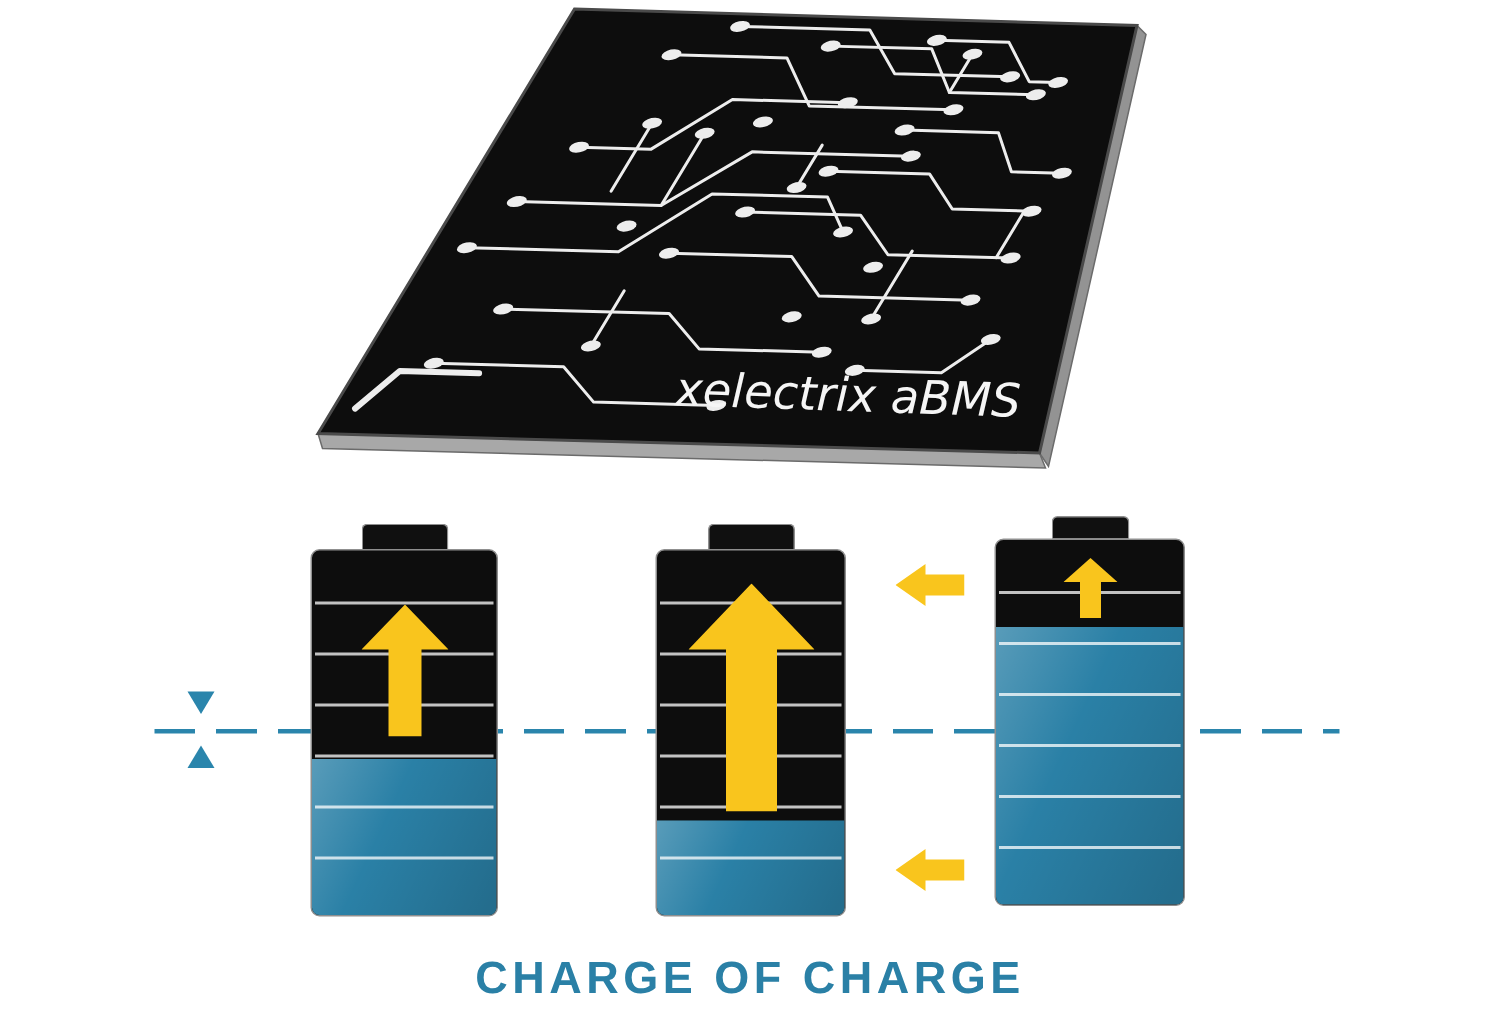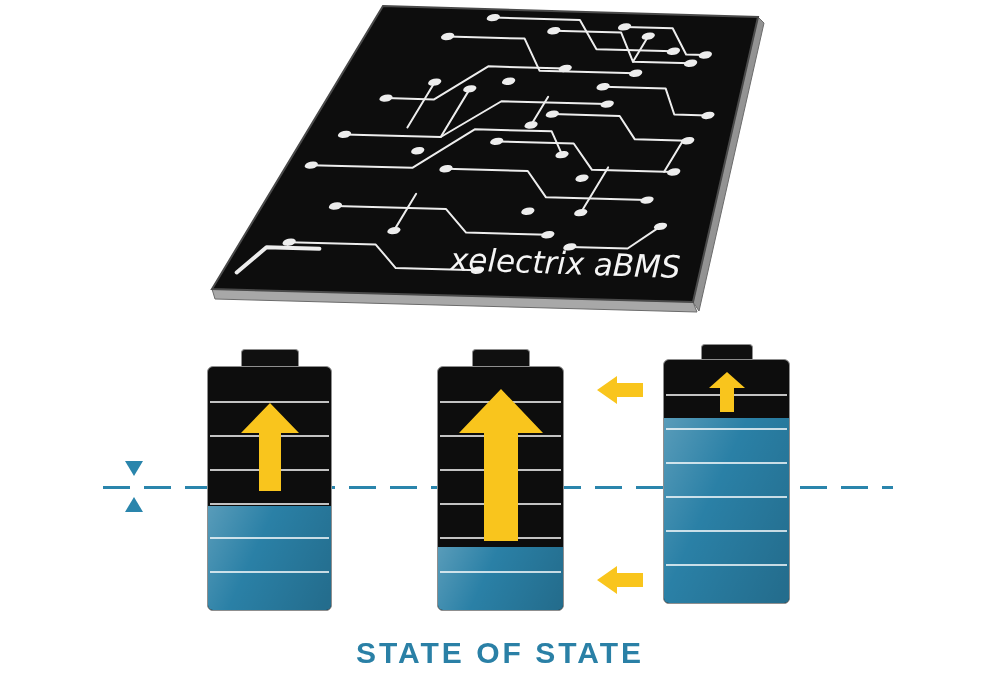--- a/index.html
+++ b/index.html
@@ -196,15 +196,15 @@
     </div>
   </div>
 
   <svg class="arrow-left" style="left:597px; top:376px;" width="46" height="28" viewBox="0 0 46 28">
     <polygon points="0,14 20,0 20,7 46,7 46,21 20,21 20,28" style="fill: rgb(249, 197, 29);"></polygon>
   </svg>
   <svg class="arrow-left" style="left:597px; top:566px;" width="46" height="28" viewBox="0 0 46 28">
     <polygon points="0,14 20,0 20,7 46,7 46,21 20,21 20,28" style="fill: rgb(249, 197, 29);"></polygon>
   </svg>
 
-  <div class="caption" style="color: rgb(42, 128, 166);">STATE OF STATE</div>
+  <div class="caption" style="color: rgb(42, 128, 166);">CHARGE OF CHARGE</div>
 
 </div>
 
 </body></html>

